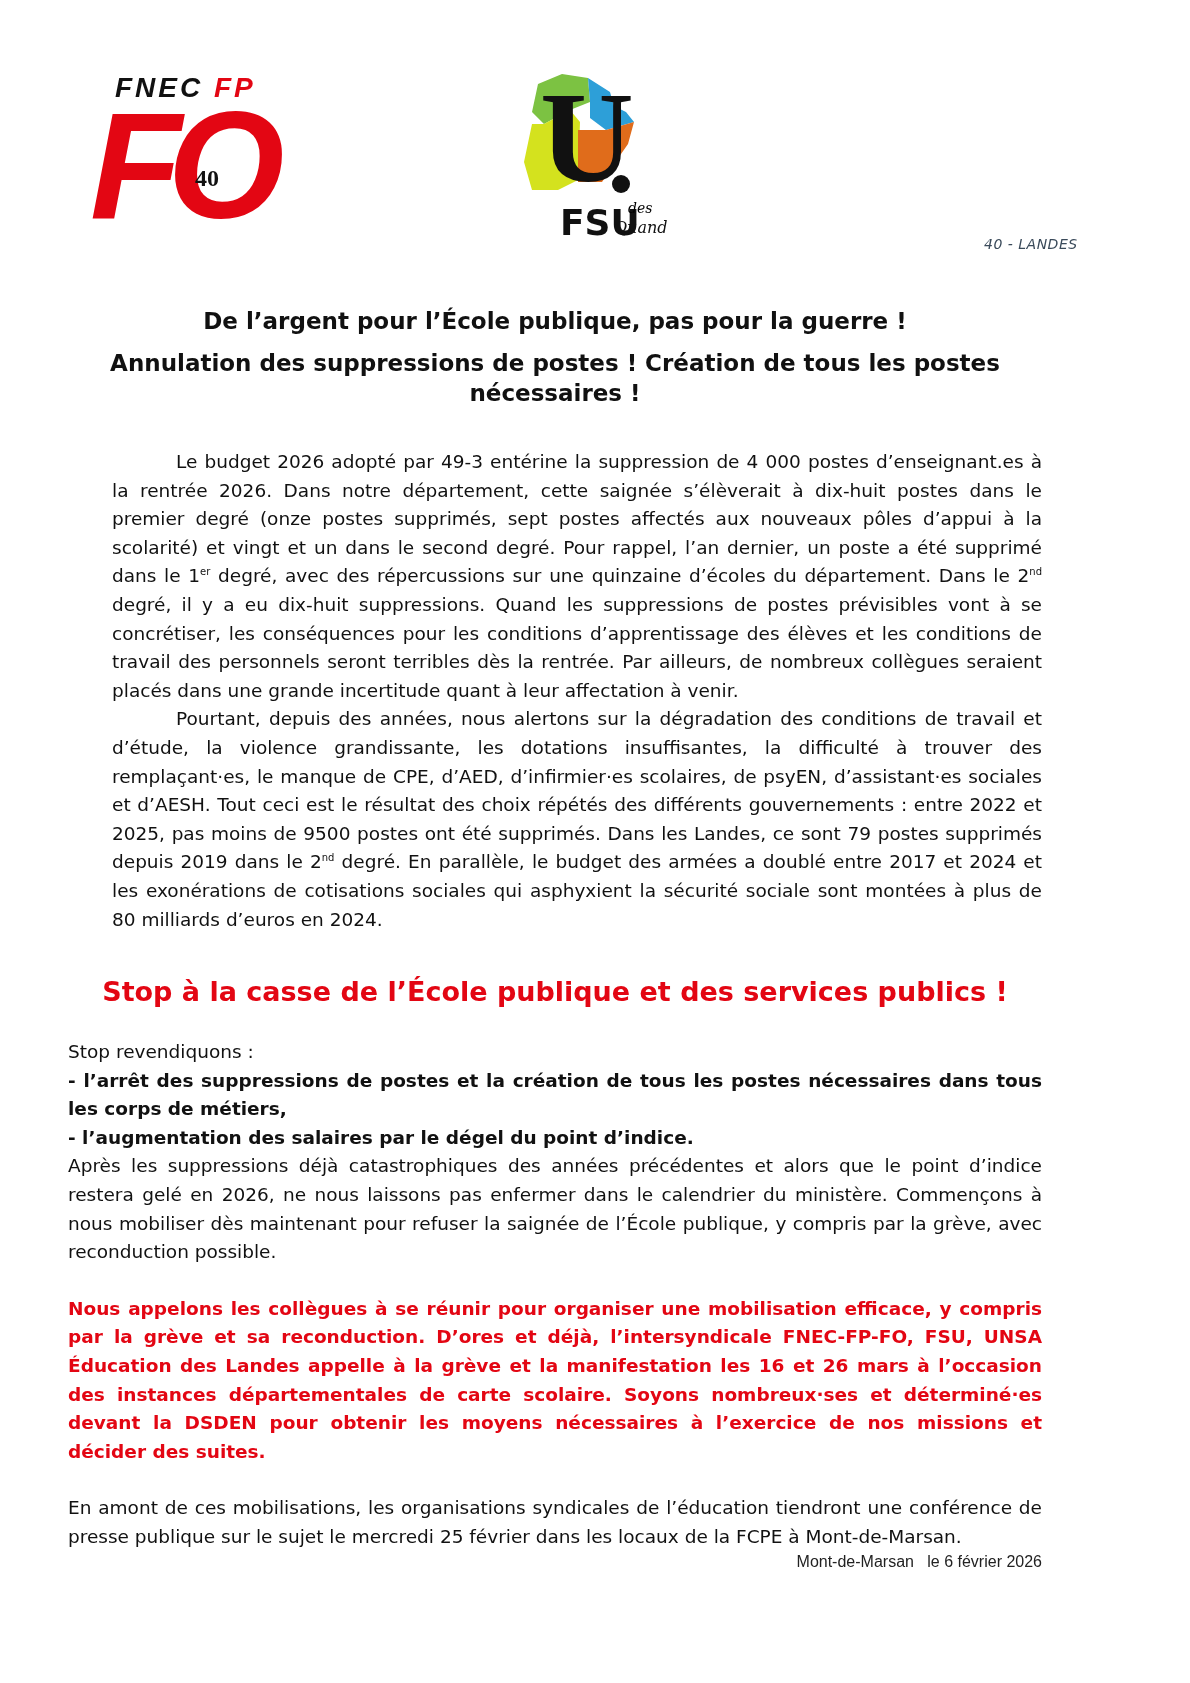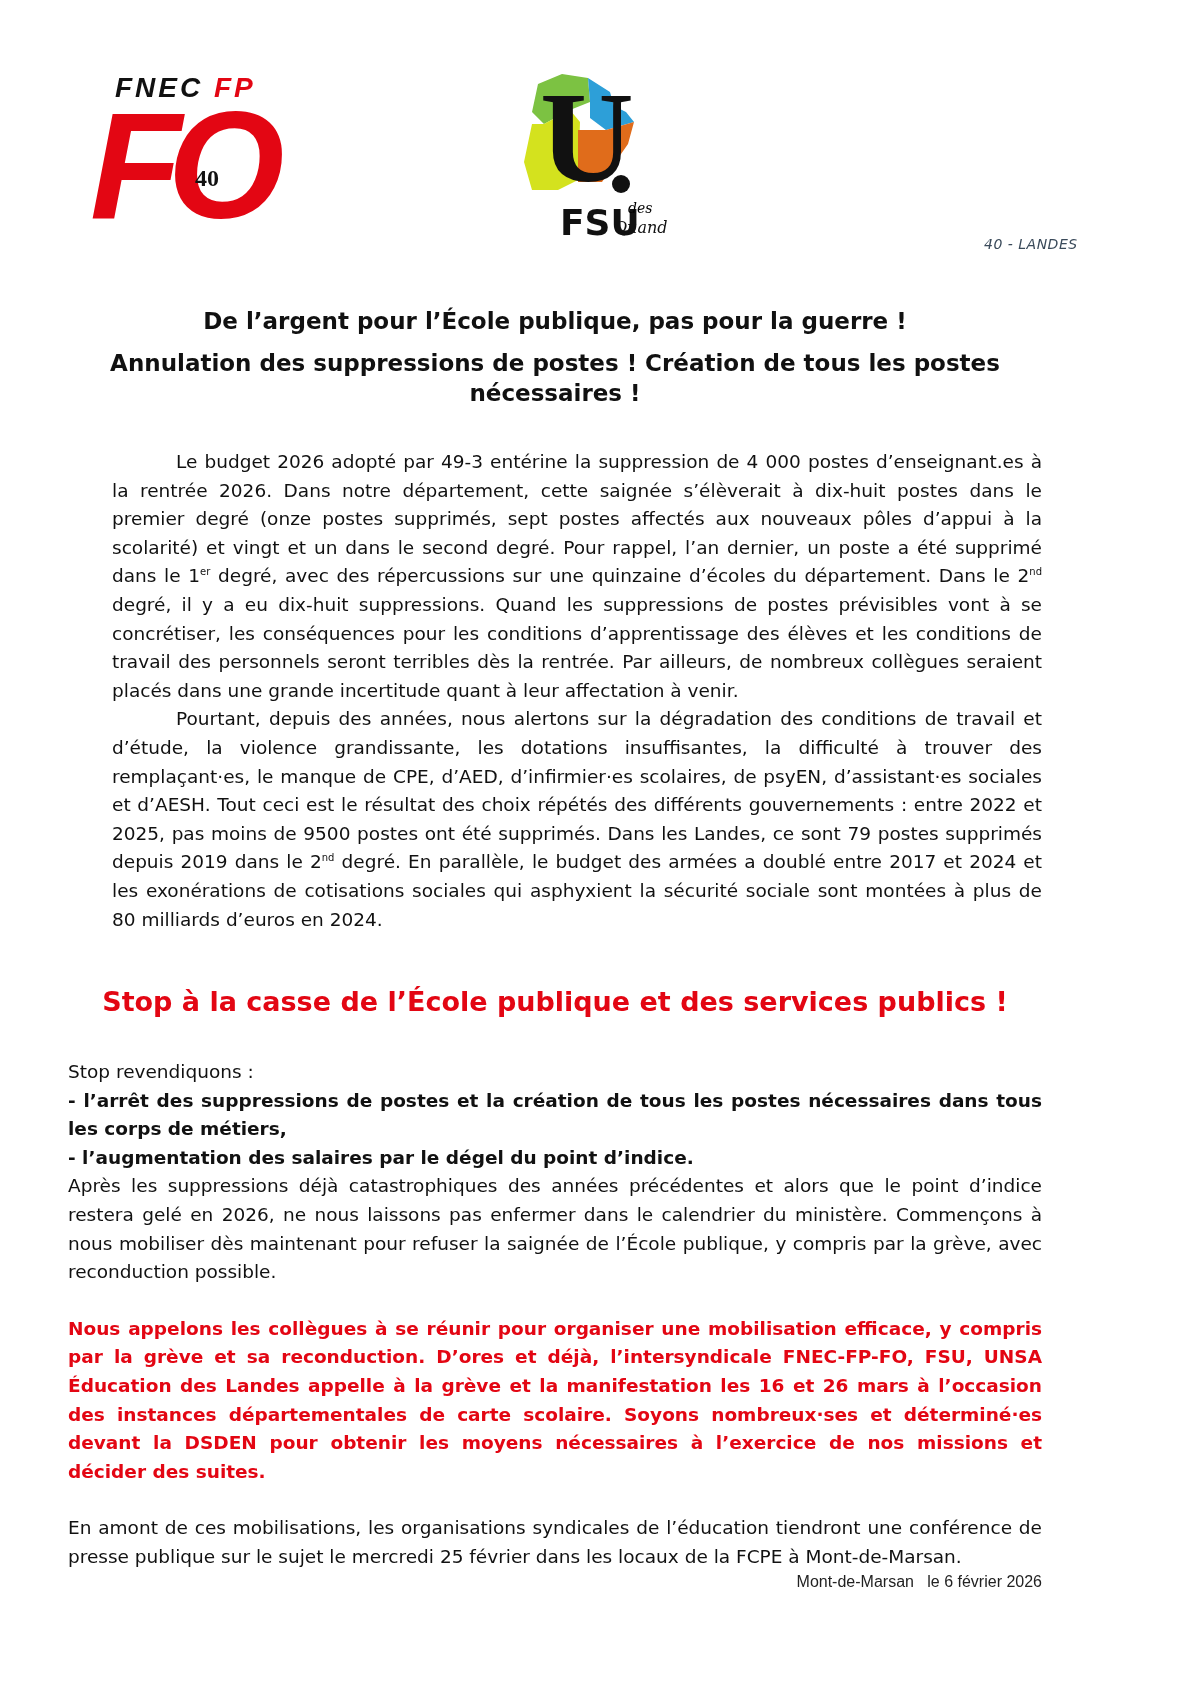--- a/index.html
+++ b/index.html
@@ -45,21 +45,21 @@
   .unsa-edu .e { color: #e8602c; }
   .unsa-sub { position: absolute; left: 44px; top: 166px; font-family: "DejaVu Sans", sans-serif;
               font-style: italic; font-size: 14px; color: #3a4a5a; letter-spacing: 0.5px; }
 
   
   .content { position: absolute; left: 68px; top: 294px; width: 974px; }
   .title { text-align: center; font-weight: bold; font-size: 23px; line-height: 30px; margin: 12px; }
   .para { text-align: justify; font-size: 18.5px; line-height: 28.6px; margin: 0; }
   .indent { text-indent: 64px; margin-left: 44px; }
   sup { font-size: 10px; line-height: 0; vertical-align: super; }
-  .red-title { color: #e30613; text-align: center; font-weight: bold; font-size: 27px; margin: 14px; line-height: 40px; }
+  .red-title { color: #e30613; text-align: center; font-weight: bold; font-size: 27px; margin: 4px; line-height: 40px; }
   .bold { font-weight: bold; }
   .red { color: #e30613; font-weight: bold; }
   .signature { text-align: right; font-family: "Liberation Sans", sans-serif; font-size: 16px; line-height: 20px; margin: 0; color: #222; }
 </style>
 </head>
 <body>
 
 <div class="logos">
 
   <div class="fo-logo">

